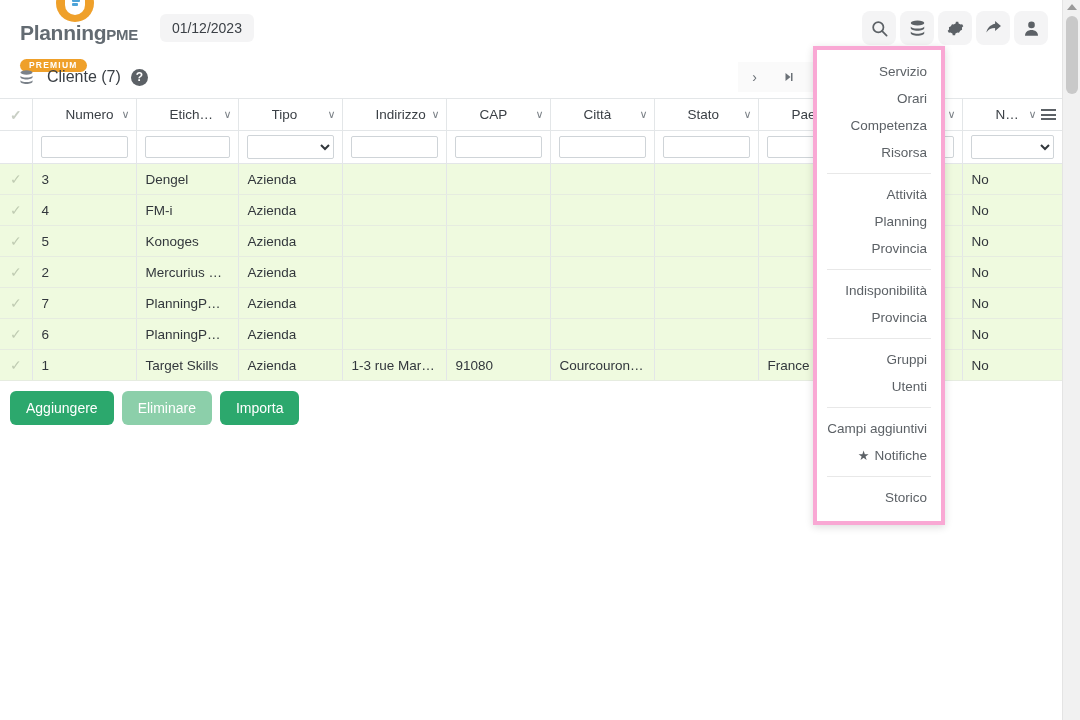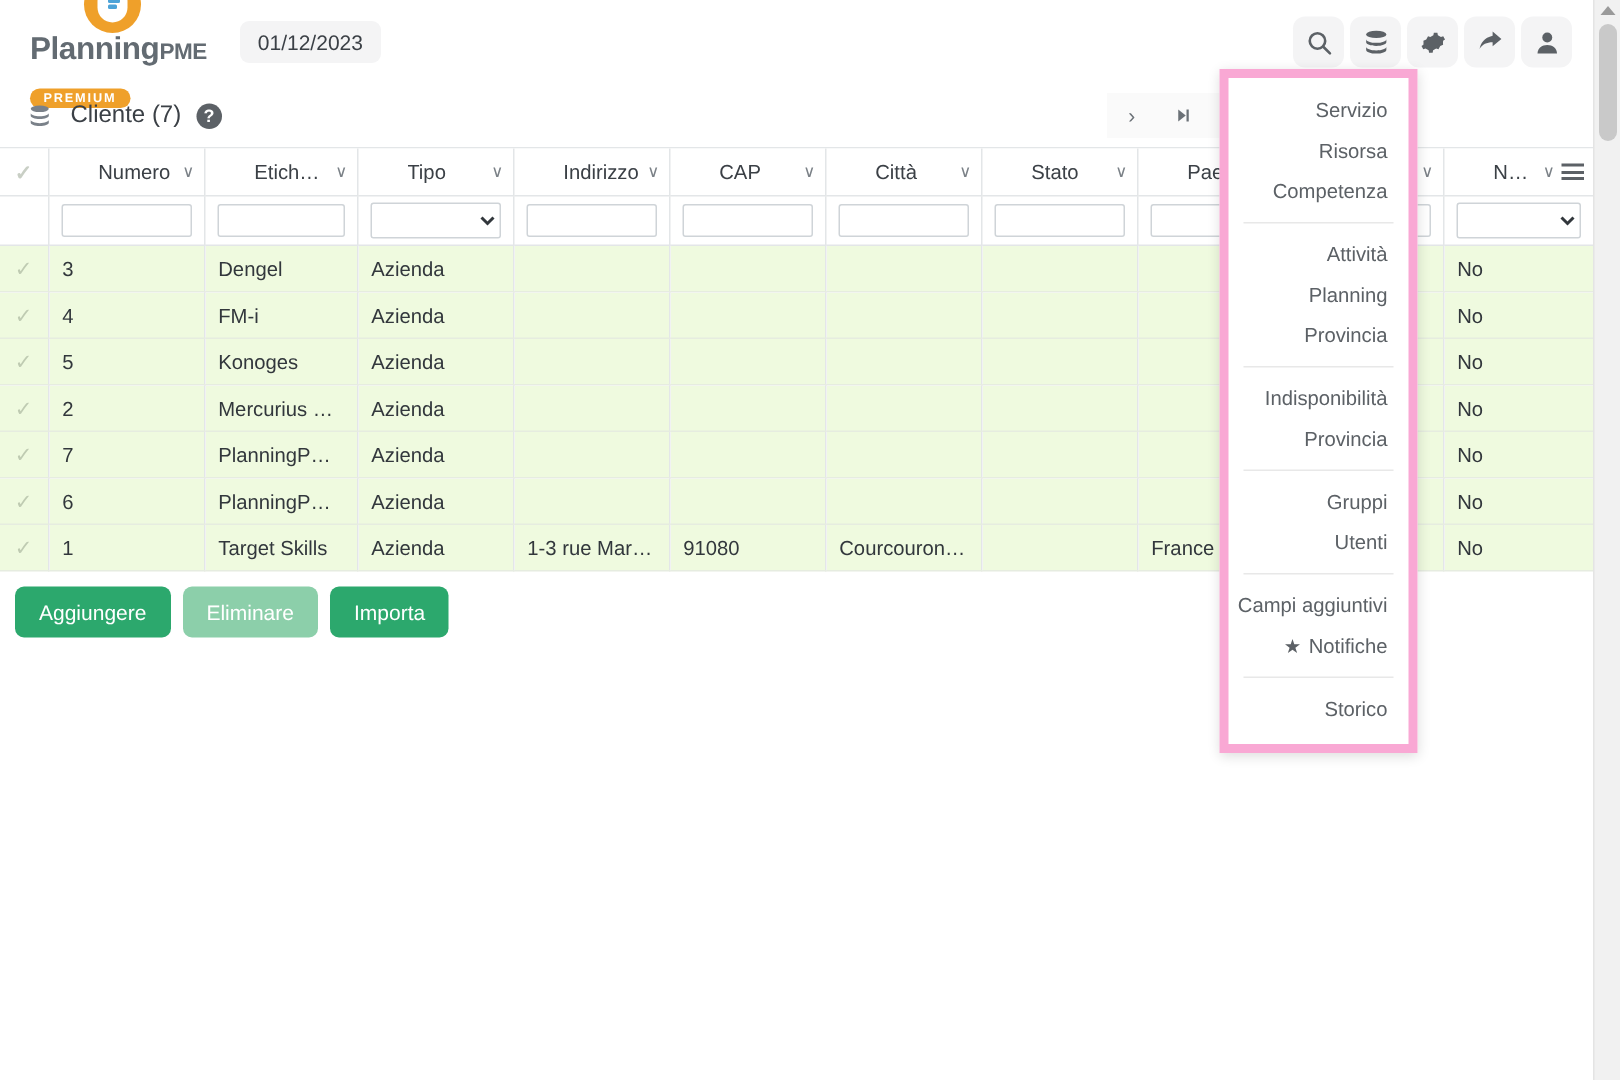--- a/index.html
+++ b/index.html
@@ -134,21 +134,21 @@
     font-family: "Liberation Sans", sans-serif;
     padding: 9px 16px; cursor: pointer;
   }
   .btn-primary { background: #2ca86d; }
   .btn-disabled { background: #8ccfaa; }
 
   
   .menu {
     position: absolute; top: 46px; left: 813px; width: 132px;
     background: #ffffff;
-    border: 6px solid #f9a8d4;
+    border: 4px solid #f9a8d4;
     box-shadow: 0 2px 8px rgba(0,0,0,0.14);
     padding: 8px 0 10px 0;
     z-index: 50;
   }
   .menu-item {
     display: flex; align-items: center; justify-content: flex-end;
     padding: 0 14px 0 10px; height: 27px;
     font-size: 13.5px; color: #5c6166; cursor: pointer;
     white-space: nowrap;
   }
@@ -504,24 +504,27 @@
   <button class="btn btn-primary">Aggiungere</button>
   <button class="btn btn-disabled">Eliminare</button>
   <button class="btn btn-primary">Importa</button>
 </div>
 
 <div class="menu" id="menu-root">
     <div class="menu-item">
       <span>Servizio</span>
     </div>
     <div class="menu-item">
+      <span>Orari</span>
+    </div>
+    <div class="menu-item">
+      <span>Competenza</span>
+    </div>
+    <div class="menu-item">
       <span>Risorsa</span>
-    </div>
-    <div class="menu-item">
-      <span>Competenza</span>
     </div>
     <div class="menu-sep"></div>
     <div class="menu-item">
       <span>Attività</span>
     </div>
     <div class="menu-item">
       <span>Planning</span>
     </div>
     <div class="menu-item">
       <span>Provincia</span>

